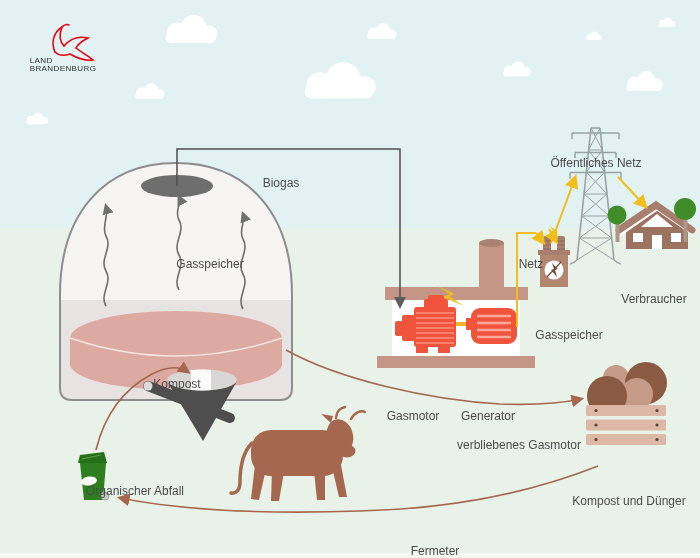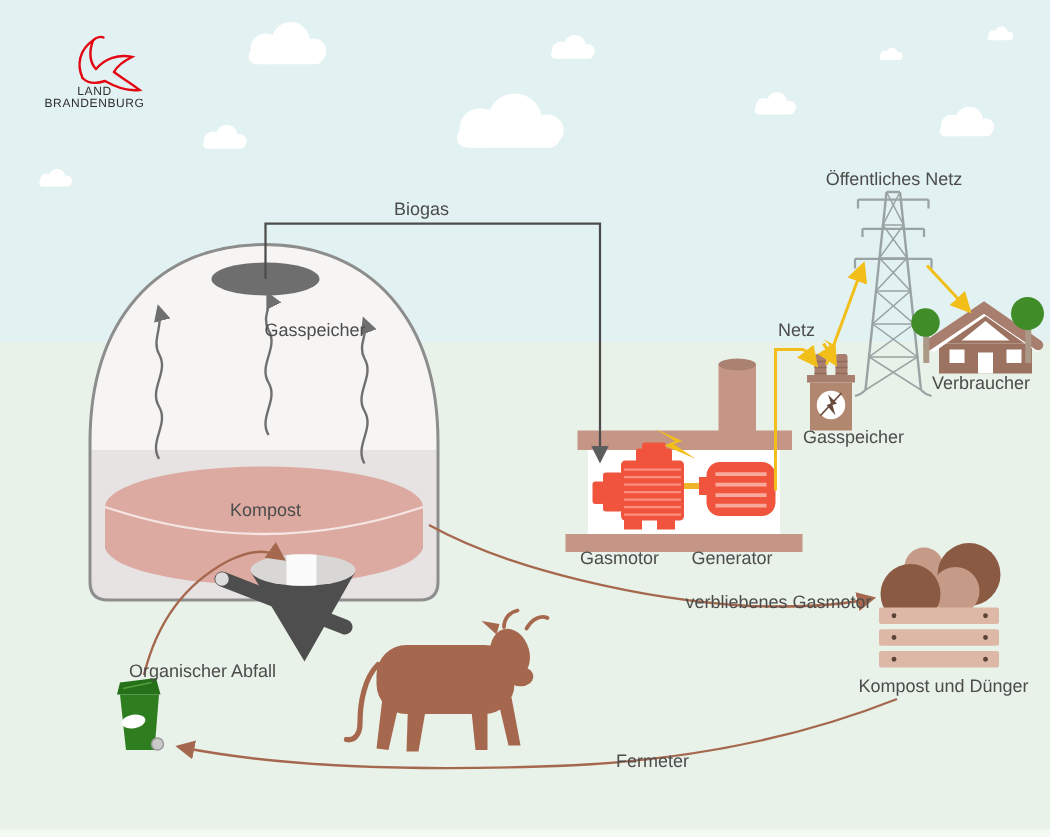--- a/index.html
+++ b/index.html
@@ -1,22 +1,22 @@
 <!DOCTYPE html>
 <html><head>
 <meta charset="utf-8">
 <style>
   html,body{margin:0;padding:0;}
   .stage{position:relative;width:700px;height:558px;overflow:hidden;
          background:#e2f1f1;font-family:"Liberation Sans",sans-serif;}
   .stage svg{position:absolute;left:0;top:0;}
   .lbl{position:absolute;transform:translate(-50%,-50%);
-       font-size:12px;color:#4c4c4c;white-space:nowrap;line-height:1;}
+       font-size:12px;color:#4c4c4c;white-space:nowrap;line-height:1;margin-top:44px;}
   .logo-text{position:absolute;left:63px;top:57px;transform:translateX(-50%);
-       text-align:center;color:#2f2f2f;font-size:8px;letter-spacing:.4px;line-height:1.05;}
+       color:#2f2f2f;font-size:8px;letter-spacing:.4px;line-height:1.05;}
 </style>
 </head>
 <body>
 
 <div class="stage">
 
 <svg width="700" height="558" viewBox="0 0 700 558">
   <defs>
     <marker id="aGray" markerWidth="8" markerHeight="8" refX="6" refY="4" orient="auto">
       <path d="M0,0L8,4L0,8z" fill="#5d5d5d"></path>

